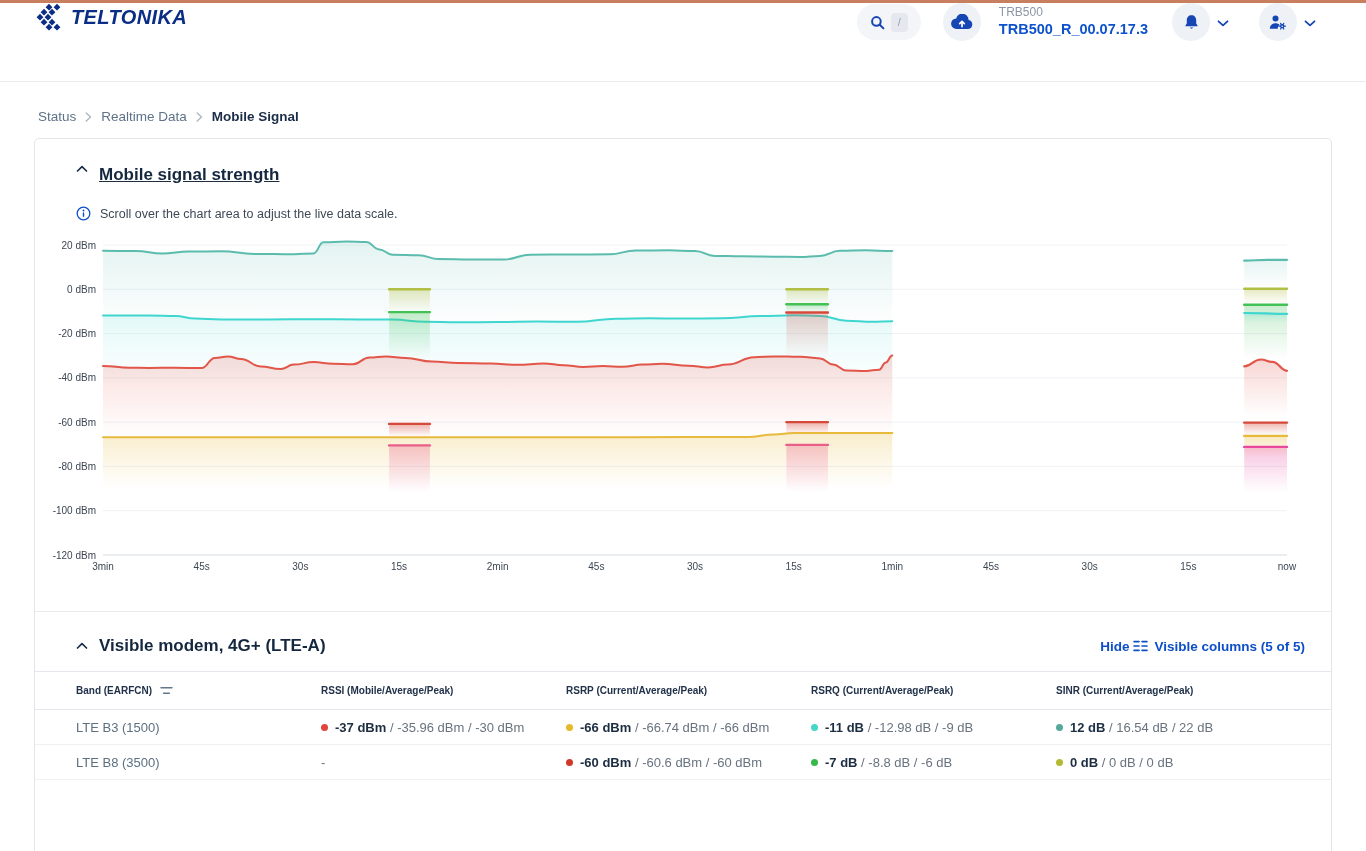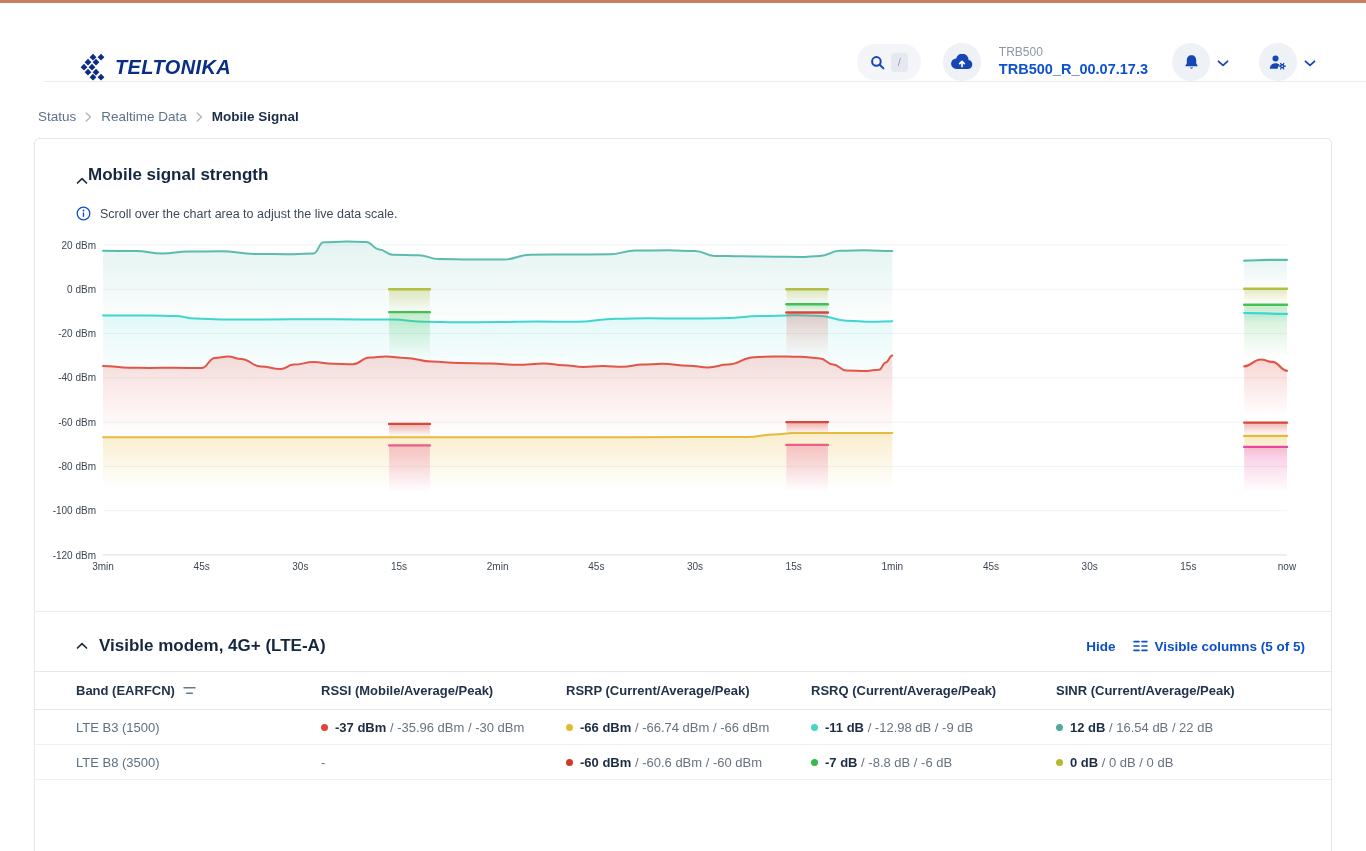--- a/index.html
+++ b/index.html
@@ -2,22 +2,22 @@
 <html><head>
 <meta charset="utf-8">
 <style>
   * { box-sizing: border-box; margin: 0; padding: 0; }
   body {
     width: 1366px; height: 851px; overflow: hidden; background: #fff;
     font-family: "Liberation Sans", sans-serif; color: #1d2d42;
   }
   .topbar { height: 3px; background: #c87f60; }
   header {
-    height: 79px; display: flex; align-items: flex-end;
-    padding: 0 50px 0 36px; border-bottom: 1px solid #e9eaee; background:#fff;margin-left:44px;
+    height: 79px; display: flex; align-items: flex-start;
+    padding: 0 50px 0 36px; border-bottom: 1px solid #e9eaee; background:#fff;
   }
   .logo { display: flex; align-items: center; gap: 5px; cursor: pointer; }
   .logo-text { font-size: 20px; font-weight: bold; font-style: italic; color: #0a2d85; letter-spacing: .4px; }
   .hright { margin-left: auto; display: flex; align-items: center; }
   .search-pill {
     width: 64px; height: 36px; border-radius: 18px; background: #f3f5f8;
     display: flex; align-items: center; justify-content: center; gap: 6px; cursor: pointer;
     margin-right: 22px;
   }
   .kbd {
@@ -36,35 +36,35 @@
   .breadcrumb {
     display: flex; align-items: center; gap: 9px; padding: 27px 17px 0 38px;
     font-size: 13.5px; color: #5e7288;
   }
   .breadcrumb .bc-link { cursor: pointer; }
   .breadcrumb .current { color: #1b2c47; font-weight: 700; }
   .card {
     margin: 14px 34px 0; border: 1px solid #e3e5e9; border-radius: 5px;
     height: 752px; background: #fff;
   }
-  .sec-head { display: flex; align-items: flex-end; padding: 26px 26px 0 41px; }
+  .sec-head { display: flex; align-items: flex-start; gap: 11px; padding: 26px 26px 0 41px; text-decoration: underline; }
   .sec-title { font-size: 17px; font-weight: bold; color: #14273f; }
   .collapse-btn { cursor: pointer; display: flex; align-items: center; }
   .info-row { display: flex; align-items: center; gap: 9px; padding: 21px 0 0 41px; font-size: 12.5px; color: #3e4957; }
   .chart-wrap { margin-top: 12px; height: 352px; position: relative; }
   #chart-svg { display: block; }
   .ax { font-size: 10px; fill: #3c4653; }
   .sec-divider { border-top: 1px solid #e9ebef; margin-top: 26px; }
   .sec2-head { display: flex; align-items: center; gap: 11px; padding: 24px 26px 0 41px; }
-  .links { margin-left: auto; display: flex; align-items: center; gap: 18px; }
+  .links { margin-left: auto; display: flex; align-items: center; gap: 4px; }
   .link { color: #0d4fc7; font-size: 13.5px; font-weight: 600; cursor: pointer; display: flex; align-items: center; gap: 6px; }
   table { width: 100%; border-collapse: collapse; margin-top: 15px; font-size: 13px; table-layout: fixed; }
   thead th {
     text-align: left; font-weight: 600; color: #22324a; height: 38px;
-    border-top: 1px solid #e4e7eb; border-bottom: 1px solid #e4e7eb; font-size: 13px;
+    border-top: 1px solid #e4e7eb; border-bottom: 1px solid #e4e7eb; font-size: 10px;
   }
   thead th:first-child, tbody td:first-child { padding-left: 41px; }
   .th-inner { display: inline-flex; align-items: center; gap: 8px; }
   tbody td { height: 35px; border-bottom: 1px solid #eef0f3; color: #68737f; }
   tbody td:first-child { color: #5d7080; }
   tbody td b { color: #1d2d42; font-weight: bold; }
   .dot { display: inline-block; width: 7px; height: 7px; border-radius: 50%; margin-right: 7px; vertical-align: 1px; }
 </style>
 </head>
 <body>

